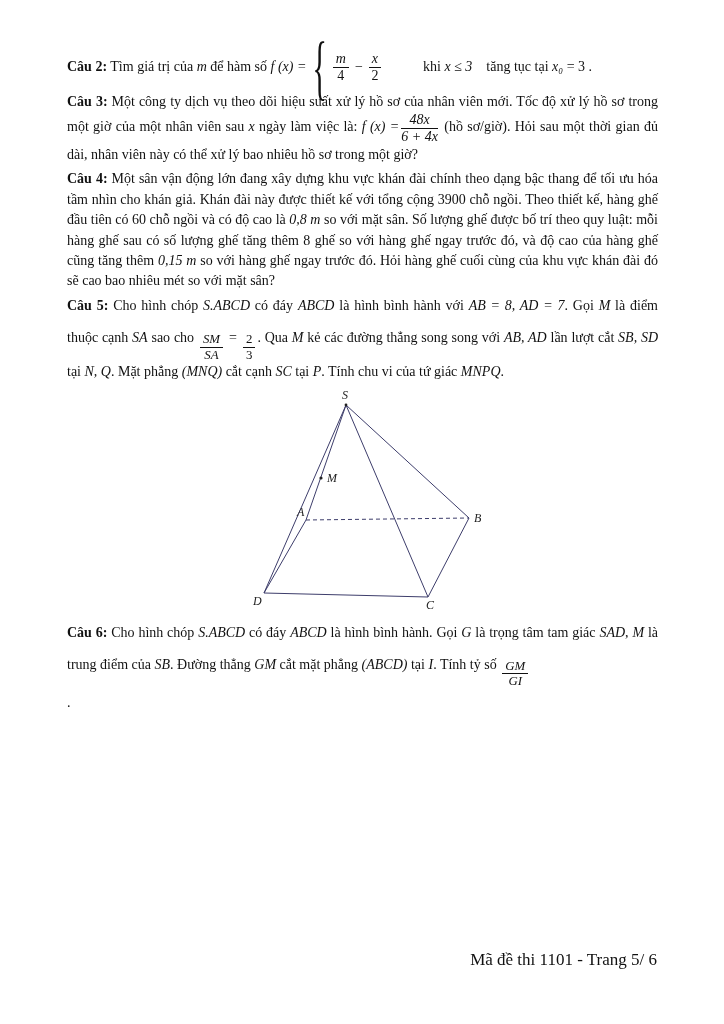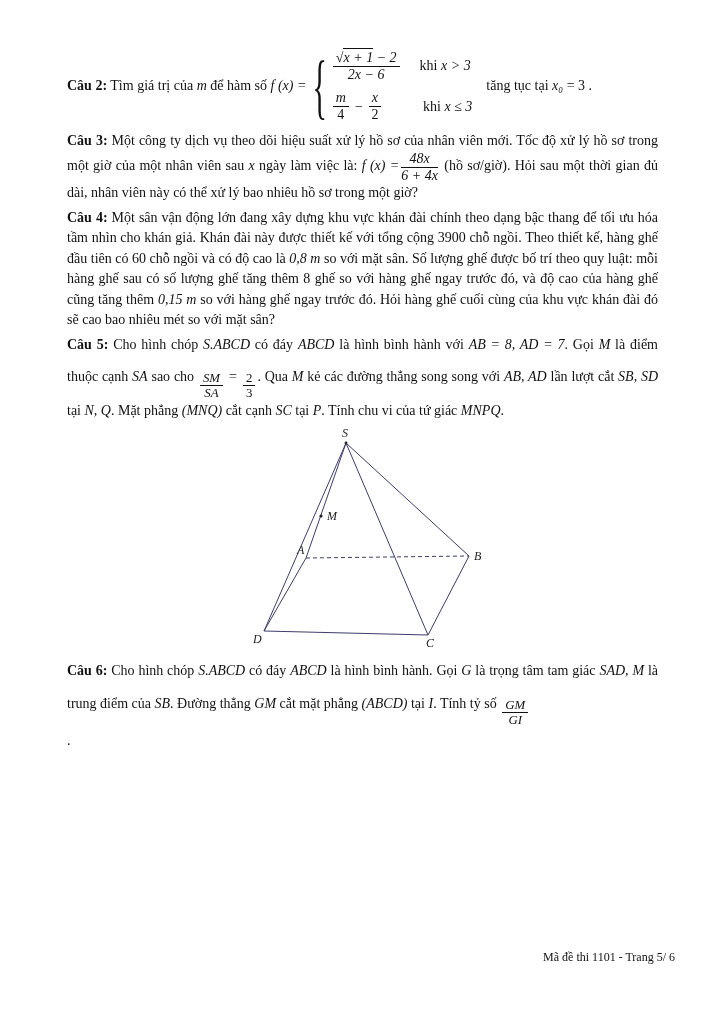--- a/index.html
+++ b/index.html
@@ -31,38 +31,31 @@
   .cases { display: inline-flex; flex-direction: column; gap: 8px; }
   .caserow { display: flex; align-items: center; }
   .op { margin: 0 4px; }
   .khi1 { margin-left: 18px; white-space: nowrap; }
   .khi2 { margin-left: 40px; white-space: nowrap; }
 
   .figure { margin: 6px 0 8px 180px; }
   .figlabels text { font-style: italic; font-size: 12px; fill: #222;
                     font-family: "Liberation Serif", "DejaVu Serif", serif; }
 
-  .footer { position: absolute; left: 18px; top: 950px; width: 657px; text-align: right; font-size: 12px; }
+  .footer { position: absolute; left: 0; top: 950px; width: 657px; text-align: right; font-size: 17px; }
 </style>
 </head>
 <body>
 
 <div class="content">
 
   <div class="q2row">
     <span class="q2seg"><span class="b">Câu 2:</span><span> Tìm giá trị của </span><span class="mi">m</span><span> để hàm số </span><span class="mi">f (x) =</span></span>
     <span class="brace">{</span>
     <span class="cases">
-      <span class="caserow">
-        <span class="frac">
-            <span class="num"><span>√</span><span class="rad mi">x + 1</span><span class="mi"> − 2</span></span>
-            <span class="den mi">2x − 6</span>
-          </span>
-        <span class="khi1"><span>khi </span><span class="mi">x &gt; 3</span></span>
-      </span>
       <span class="caserow">
         <span class="frac">
             <span class="num mi">m</span>
             <span class="den">4</span>
           </span>
         <span class="op">−</span>
         <span class="frac">
             <span class="num mi">x</span>
             <span class="den">2</span>
           </span>

